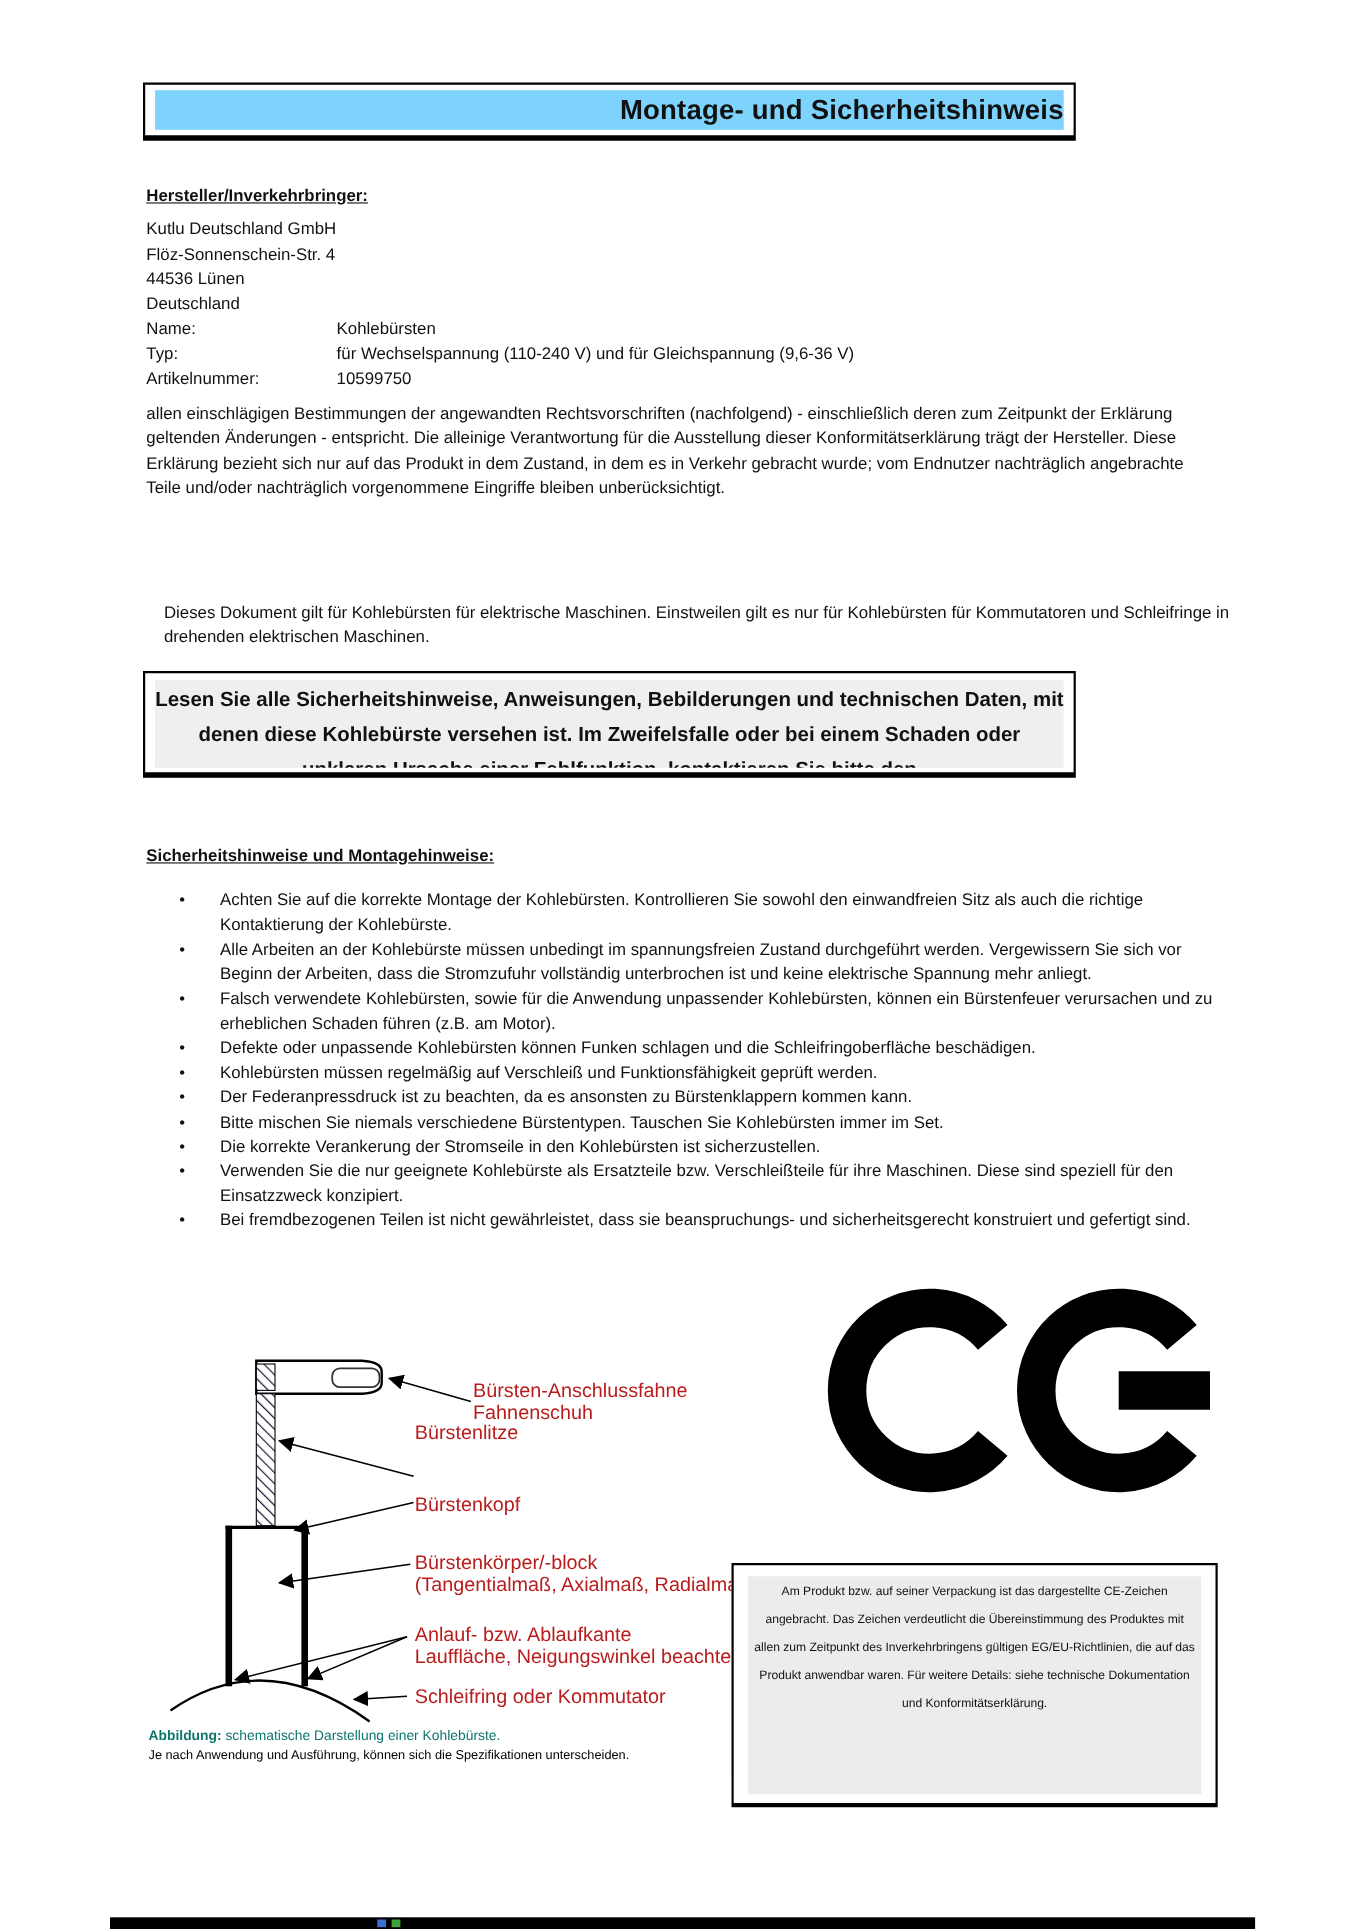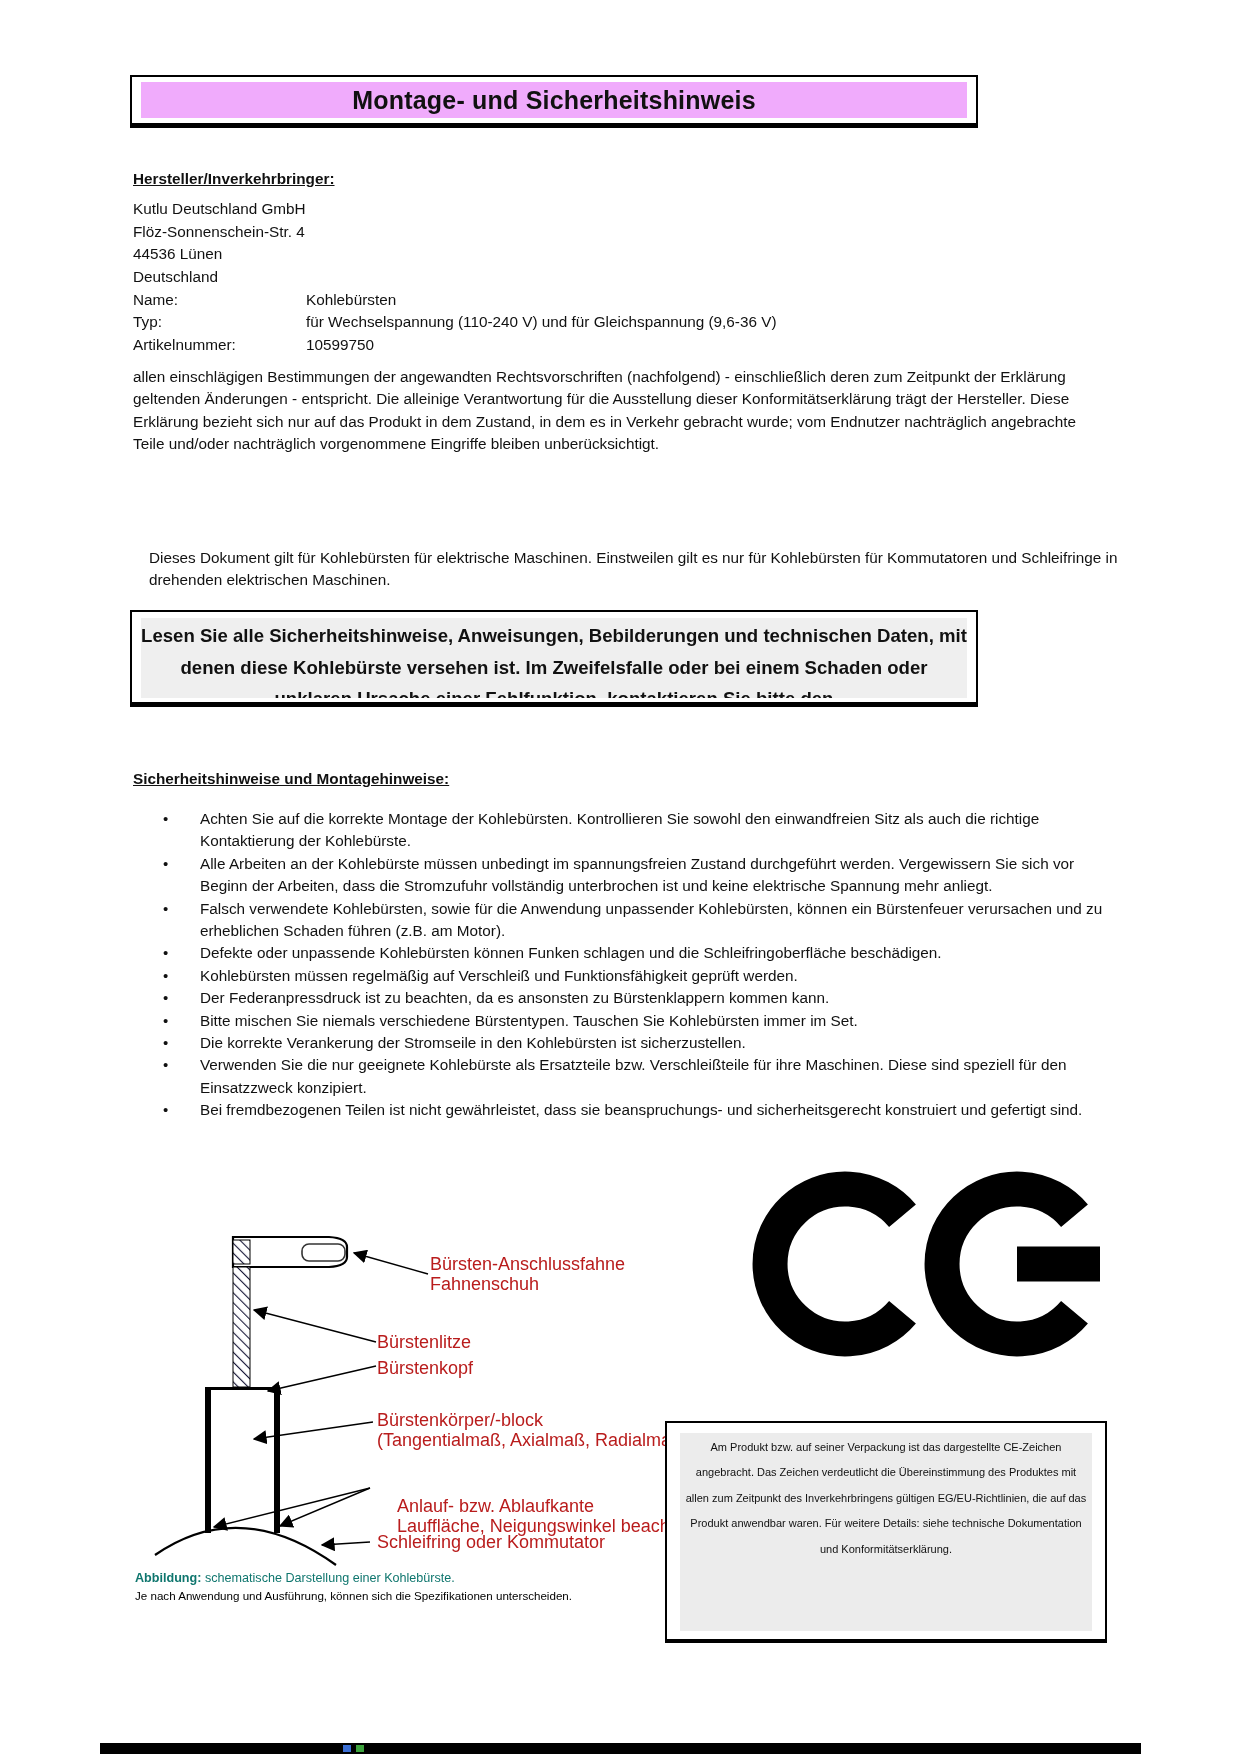--- a/index.html
+++ b/index.html
@@ -3,22 +3,22 @@
 <meta charset="utf-8">
 <style>
   html,body{margin:0;padding:0;background:#fff;}
   .page{
     position:relative;width:1241px;height:1754px;background:#ffffff;
     font-family:"Liberation Sans","DejaVu Sans",sans-serif;color:#111;overflow:hidden;
   }
   .abs{position:absolute;}
   
   .title-box{left:130px;top:75px;width:844px;height:46px;border:2px solid #000;border-bottom-width:5px;background:#fff;}
-  .title-inner{position:absolute;left:9px;right:9px;top:5px;bottom:5px;background:#f0abfc;
-    display:flex;align-items:center;justify-content:center;}
+  .title-inner{position:absolute;left:9px;right:9px;top:5px;bottom:5px;background:#7dd3fc;
+    display:flex;align-items:center;justify-content:flex-end;}
   .title-inner span{font-size:25px;font-weight:bold;letter-spacing:.2px;}
   
   .b{font-size:15.3px;line-height:22.4px;}
   .bold-underline{font-weight:bold;text-decoration:underline;}
   
   .manu{left:133px;top:168px;width:700px;}
   .manu .head{margin-bottom:8px;}
   
   .product{left:133px;top:289px;width:900px;}
   .product .row{display:flex;gap:41px;}
@@ -141,27 +141,27 @@
       <line x1="240" y1="258" x2="84" y2="297" stroke="#000" stroke-width="1.4" marker-end="url(#arrow)"></line>
       <line x1="240" y1="258" x2="150" y2="296" stroke="#000" stroke-width="1.4" marker-end="url(#arrow)"></line>
       <line x1="240" y1="312" x2="192" y2="315" stroke="#000" stroke-width="1.4" marker-end="url(#arrow)"></line>
     </svg>
   </div>
 
   <div class="abs dlabel" style="left:430px;top:1254px;">
     <div>Bürsten-Anschlussfahne</div>
     <div>Fahnenschuh</div>
   </div>
-  <div class="abs dlabel" style="left:377px;top:1332px;text-align:center;">Bürstenlitze</div>
+  <div class="abs dlabel" style="left:377px;top:1292px;text-align:center;">Bürstenlitze</div>
   <div class="abs dlabel" style="left:377px;top:1358px;">Bürstenkopf</div>
   <div class="abs dlabel" style="left:377px;top:1410px;">
     <div>Bürstenkörper/-block</div>
     <div>(Tangentialmaß, Axialmaß, Radialmaß)</div>
   </div>
-  <div class="abs dlabel" style="left:397px;top:1476px;margin-top:20px;">
+  <div class="abs dlabel" style="left:377px;top:1476px;">
     <div>Anlauf- bzw. Ablaufkante</div>
     <div>Lauffläche, Neigungswinkel beachten</div>
   </div>
   <div class="abs dlabel" style="left:377px;top:1532px;">Schleifring oder Kommutator</div>
 
   <div class="abs caption1">
     <span style="font-weight:bold;">Abbildung:</span><span> schematische Darstellung einer Kohlebürste.</span>
   </div>
   <div class="abs caption2">Je nach Anwendung und Ausführung, können sich die Spezifikationen unterscheiden.</div>
 

